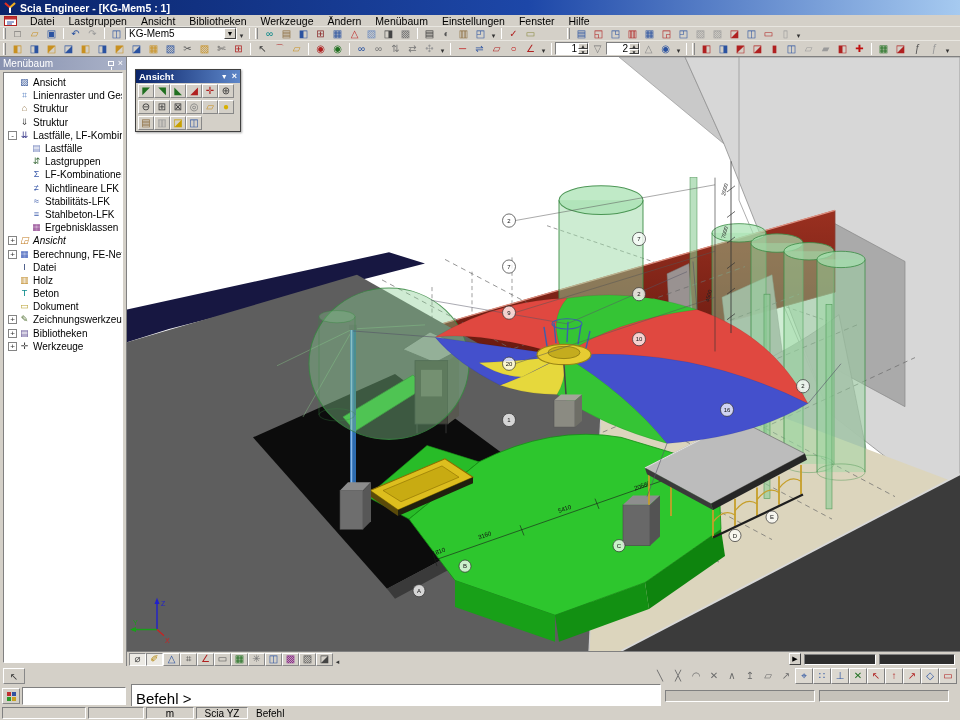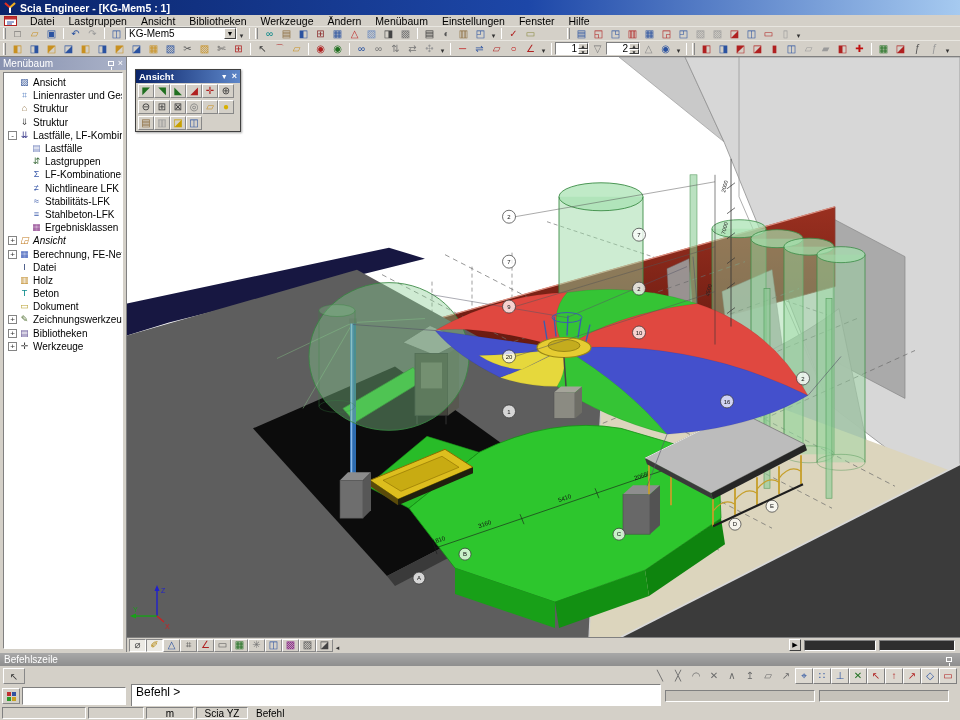--- a/index.html
+++ b/index.html
@@ -96,21 +96,21 @@
   #snapbar { margin-left:auto; display:flex; align-items:center; }
   #snapbar .tbtn { width:18px; height:16px; }
   #snapbar .tbtn.active { border-color:#fff #808080 #808080 #fff; background:#dcd8d0; }
   #cmd-input-row { height:20px; background:#d4d0c8; display:flex; align-items:center; padding:0 2px; flex:0 0 auto; }
   #tableset-btn { width:18px; height:16px; border:1px solid; border-color:#fff #888 #888 #fff;
     display:flex; align-items:center; justify-content:center; margin-right:2px; }
   .mini-grid { width:9px; height:9px; display:grid; grid-template-columns:1fr 1fr; grid-template-rows:1fr 1fr; gap:1px; }
   .mini-grid i { display:block; }
   #cmd-history { width:104px; height:18px; background:#fff; border:1px solid; border-color:#808080 #fff #fff #808080; margin-right:5px; }
   #cmd-input { flex:1; max-width:530px; height:24px; background:#fff; border:1px solid; border-color:#808080 #fff #fff #808080;
-    font-size:12px; display:flex; align-items:flex-start; padding-left:4px; color:#000; }
+    font-size:15px; display:flex; align-items:flex-end; padding-left:4px; color:#000; }
   .cmd-side { height:12px; background:#c6c2ba; border:1px solid; border-color:#808080 #fff #fff #808080; margin-left:4px; }
 
   
   #statusbar { height:14px; background:#d4d0c8; display:flex; align-items:center; padding:1px 2px; flex:0 0 auto; }
   .scell { height:12px; border:1px solid; border-color:#808080 #fff #fff #808080; font-size:10px;
     display:flex; align-items:center; justify-content:center; margin-right:2px; color:#000; }
 </style>
 </head>
 <body>
 
@@ -957,24 +957,20 @@
           </div>
         <span class="overflow">◂</span>
         <div class="vp-gap"></div>
         <span class="hsb-btn">▶</span>
         <div class="dark-panel" style="width:72px;"></div>
         <div class="dark-panel" style="width:76px;"></div>
       </div>
     </div>
   </div>
 
-  <div id="cmd-title">
-    <span class="t">Befehlszeile</span>
-    <span class="pin"></span>
-  </div>
   <div id="cmd-row">
     <span id="cursor-btn">↖</span>
     <div id="snapbar">
       <span class="tbtn">
           <span class="gl" style="color: rgb(106, 106, 106);">╲</span>
         </span>
         <span class="tbtn">
           <span class="gl" style="color: rgb(106, 106, 106);">╳</span>
         </span>
         <span class="tbtn">

